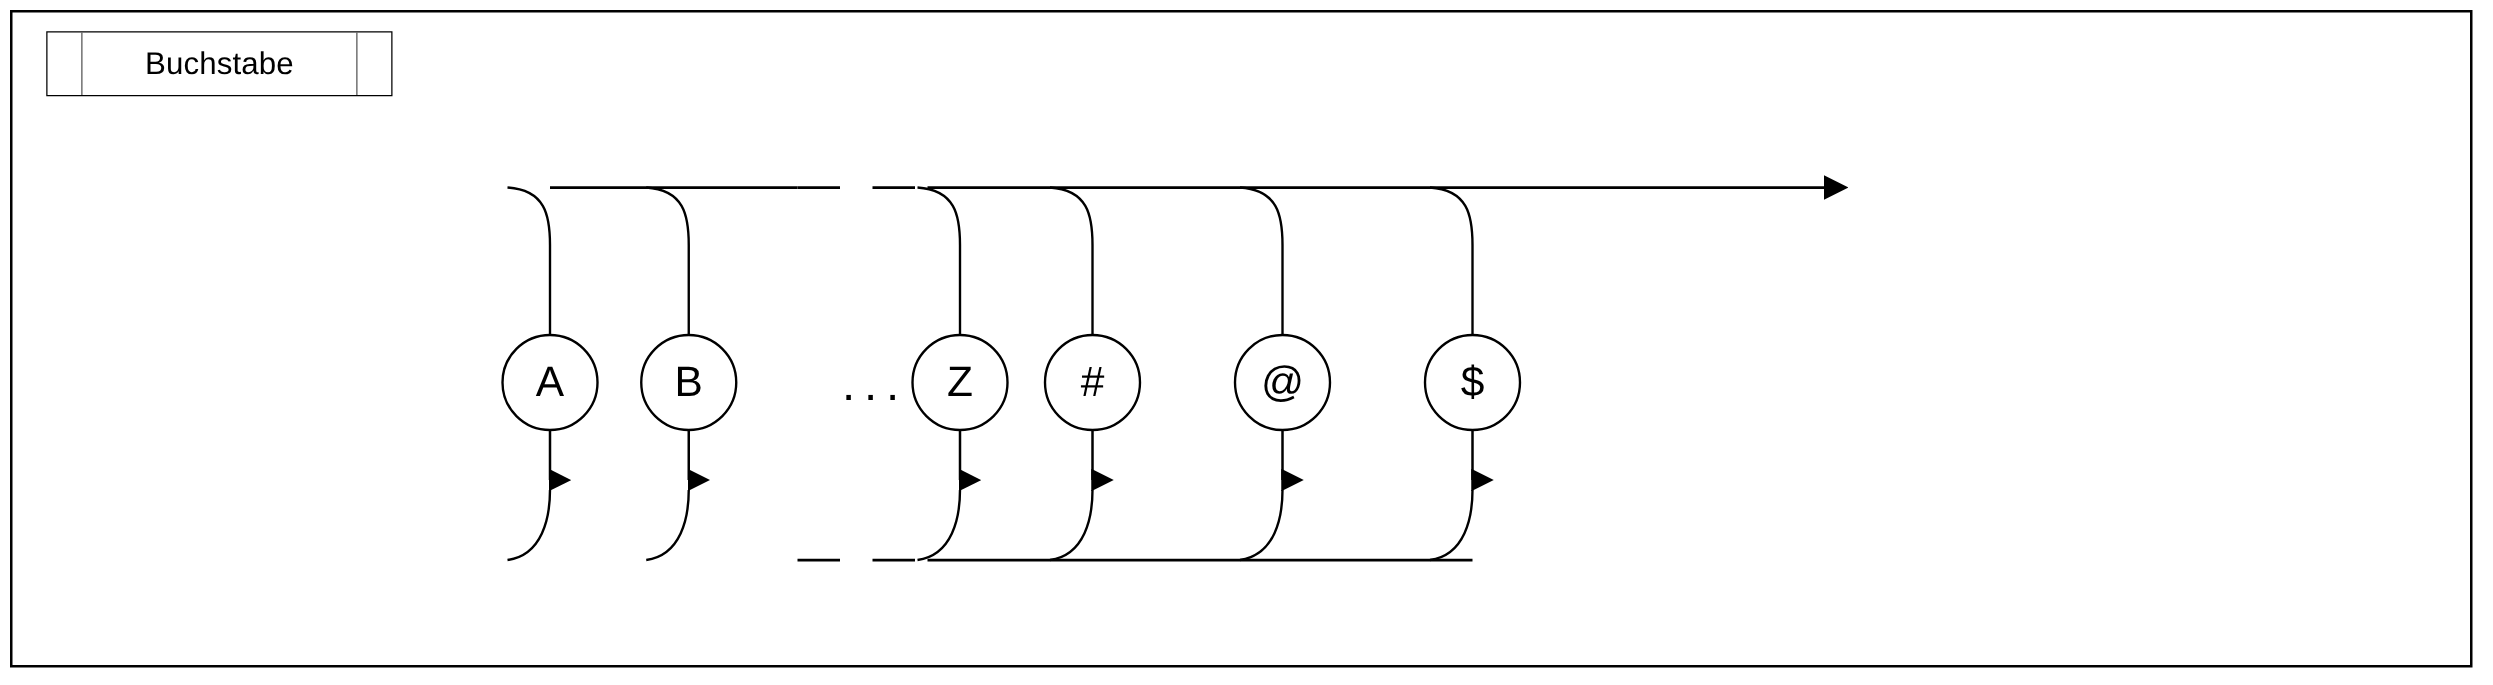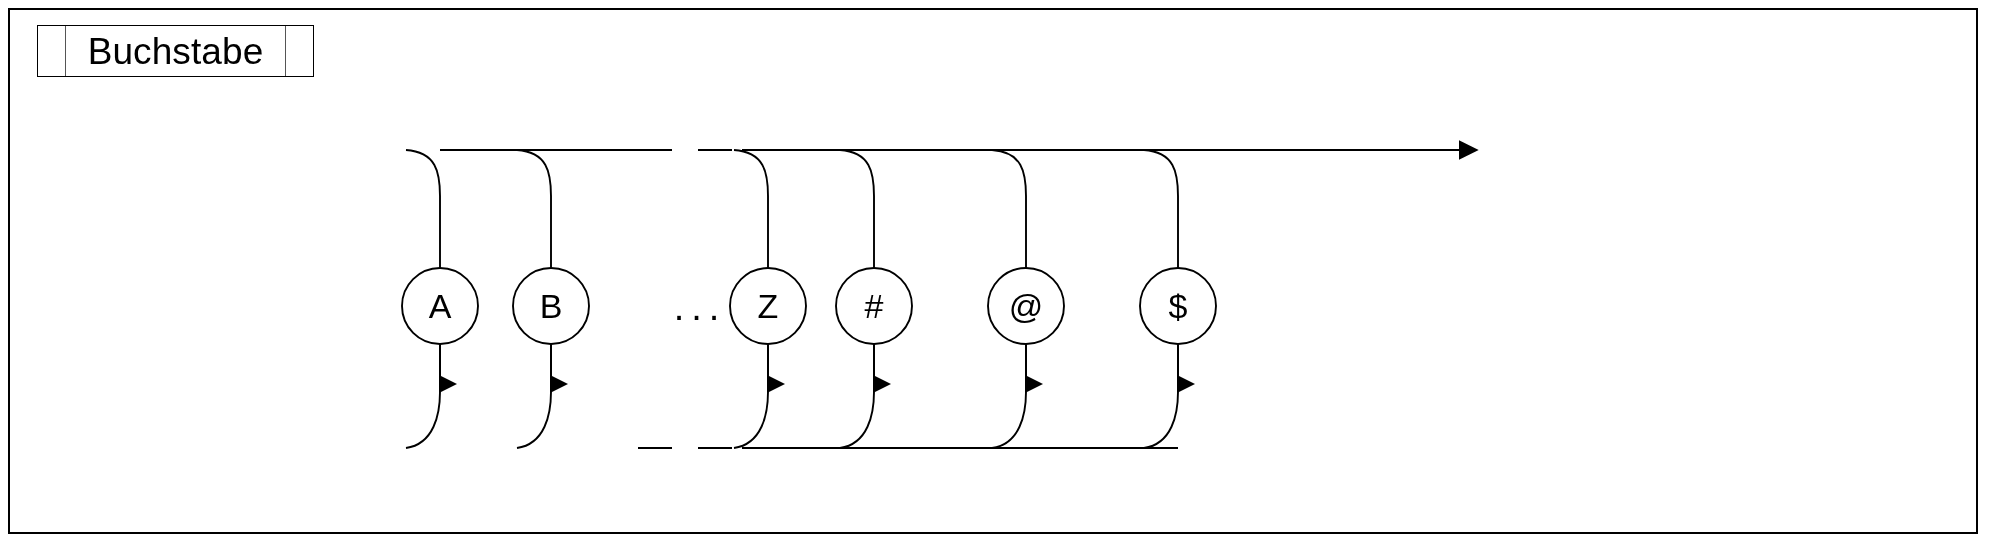--- a/index.html
+++ b/index.html
@@ -52,21 +52,21 @@
   .title-box .rail-right { right: 27px; }
   .title-box .title-text {
     position: absolute;
     left: 30px;
     right: 30px;
     top: 0;
     bottom: 0;
     display: flex;
     align-items: center;
     justify-content: center;
-    font-size: 37px;
+    font-size: 25px;
     color: #000000;
     line-height: 1;
     white-space: nowrap;
     letter-spacing: 0.1px;
   }
   
   .diagram-svg {
     position: absolute;
     left: 0;
     top: 0;

